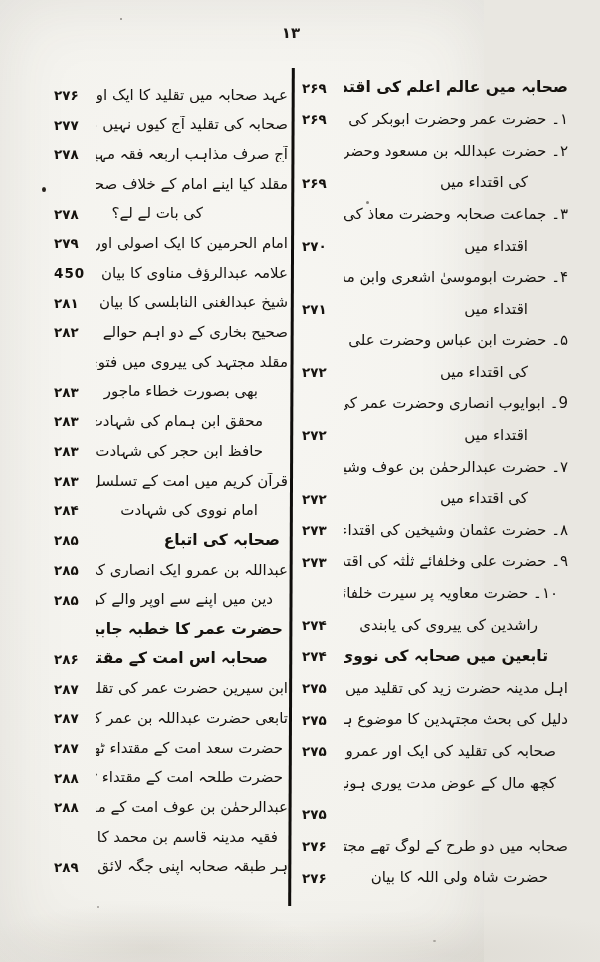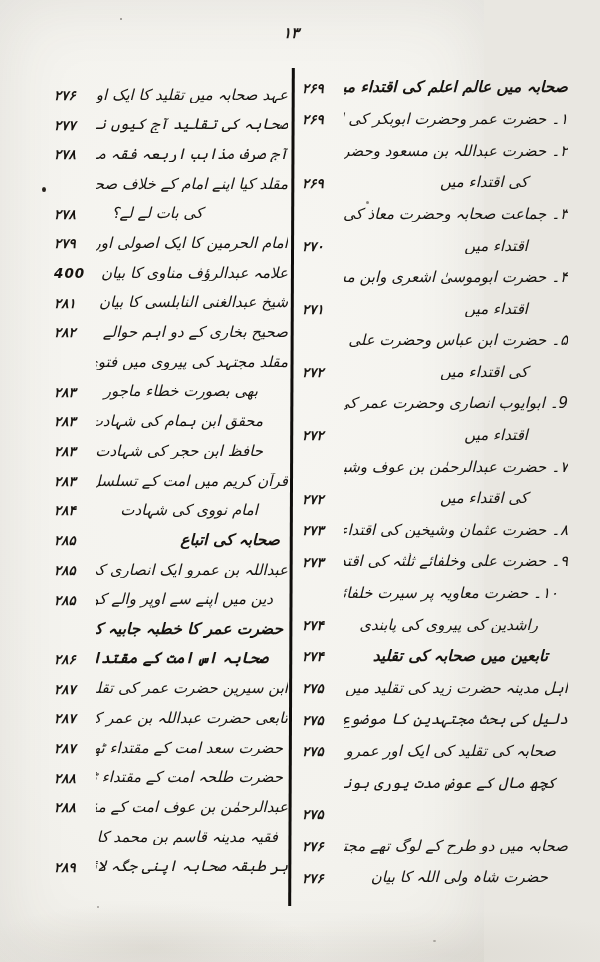--- a/index.html
+++ b/index.html
@@ -9,21 +9,20 @@
     font-family:"DejaVu Sans","Liberation Sans",sans-serif;
     overflow:hidden;
   }
   #page{
     position:relative;
     width:484px;height:962px;
     background:
       radial-gradient(ellipse 130% 105% at 50% 35%, #f7f6f2 0%, #f3f2ed 55%, #eae8e1 100%);
     box-shadow:inset 0 0 70px rgba(70,60,45,0.10);
     color:#1a1714;
-    font-style:italic;
   }
   
   #page::after{
     content:"";
     position:absolute;left:0;top:890px;width:600px;height:72px;
     background:
       radial-gradient(ellipse 40% 90% at 25% 80%, rgba(160,152,138,0.18), rgba(160,152,138,0) 70%),
       radial-gradient(ellipse 50% 90% at 75% 90%, rgba(160,152,138,0.14), rgba(160,152,138,0) 70%);
     pointer-events:none;
   }
@@ -142,21 +141,21 @@
       <div class="row">
     <span class="num"></span>
     <span class="txt" style="padding-right: 10px;">۱۰۔ حضرت معاویہ پر سیرت خلفائے</span>
   </div>
       <div class="row">
     <span class="num">۲۷۴</span>
     <span class="txt" style="padding-right: 30px;">راشدین کی پیروی کی پابندی</span>
   </div>
       <div class="row bold">
     <span class="num">۲۷۴</span>
-    <span class="txt" style="padding-right: 20px;">تابعین میں صحابہ کی تقلید</span>
+    <span class="txt" style="padding-right: 20px;">تابعین میں صحابہ کی نووی</span>
   </div>
       <div class="row">
     <span class="num">۲۷۵</span>
     <span class="txt">اہل مدینہ حضرت زید کی تقلید میں</span>
   </div>
       <div class="row">
     <span class="num">۲۷۵</span>
     <span class="txt">دلیل کی بحث مجتہدین کا موضوع ہے</span>
   </div>
       <div class="row">
@@ -198,21 +197,21 @@
   </div>
       <div class="row">
     <span class="num">۲۷۸</span>
     <span class="txt" style="padding-right: 85px; text-align: right;">کی بات لے لے؟</span>
   </div>
       <div class="row">
     <span class="num">۲۷۹</span>
     <span class="txt">امام الحرمین کا ایک اصولی اور تاریخی بیان</span>
   </div>
       <div class="row">
-    <span class="num">400</span>
+    <span class="num">450</span>
     <span class="txt">علامہ عبدالرؤف مناوی کا بیان</span>
   </div>
       <div class="row">
     <span class="num">۲۸۱</span>
     <span class="txt">شیخ عبدالغنی النابلسی کا بیان</span>
   </div>
       <div class="row">
     <span class="num">۲۸۲</span>
     <span class="txt">صحیح بخاری کے دو اہم حوالے</span>
   </div>

